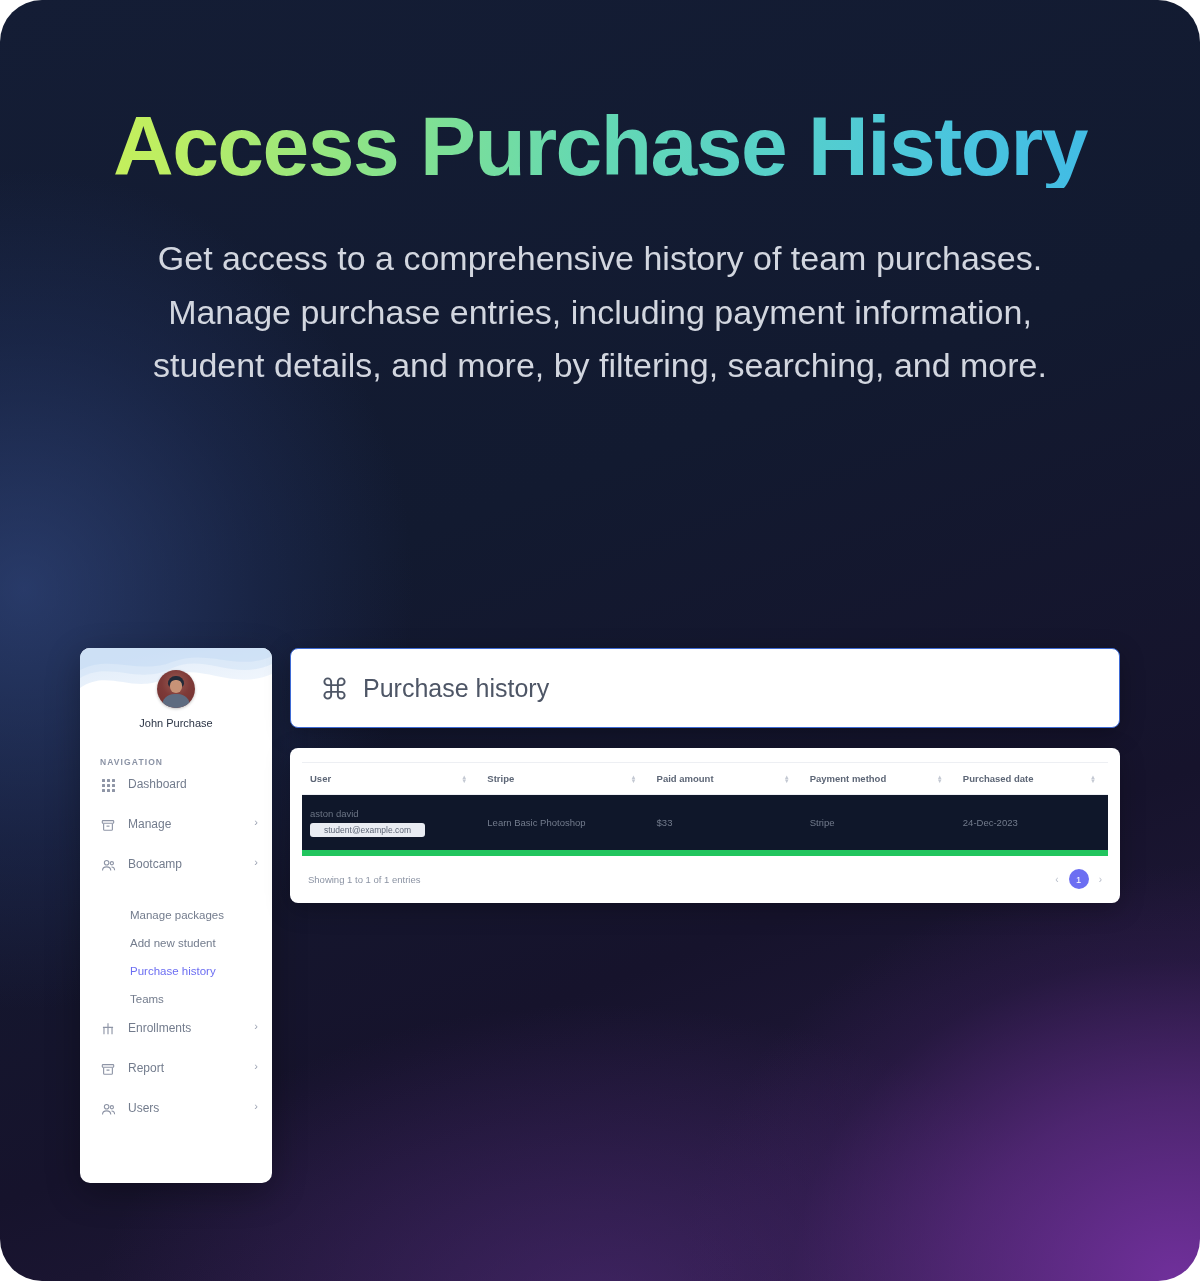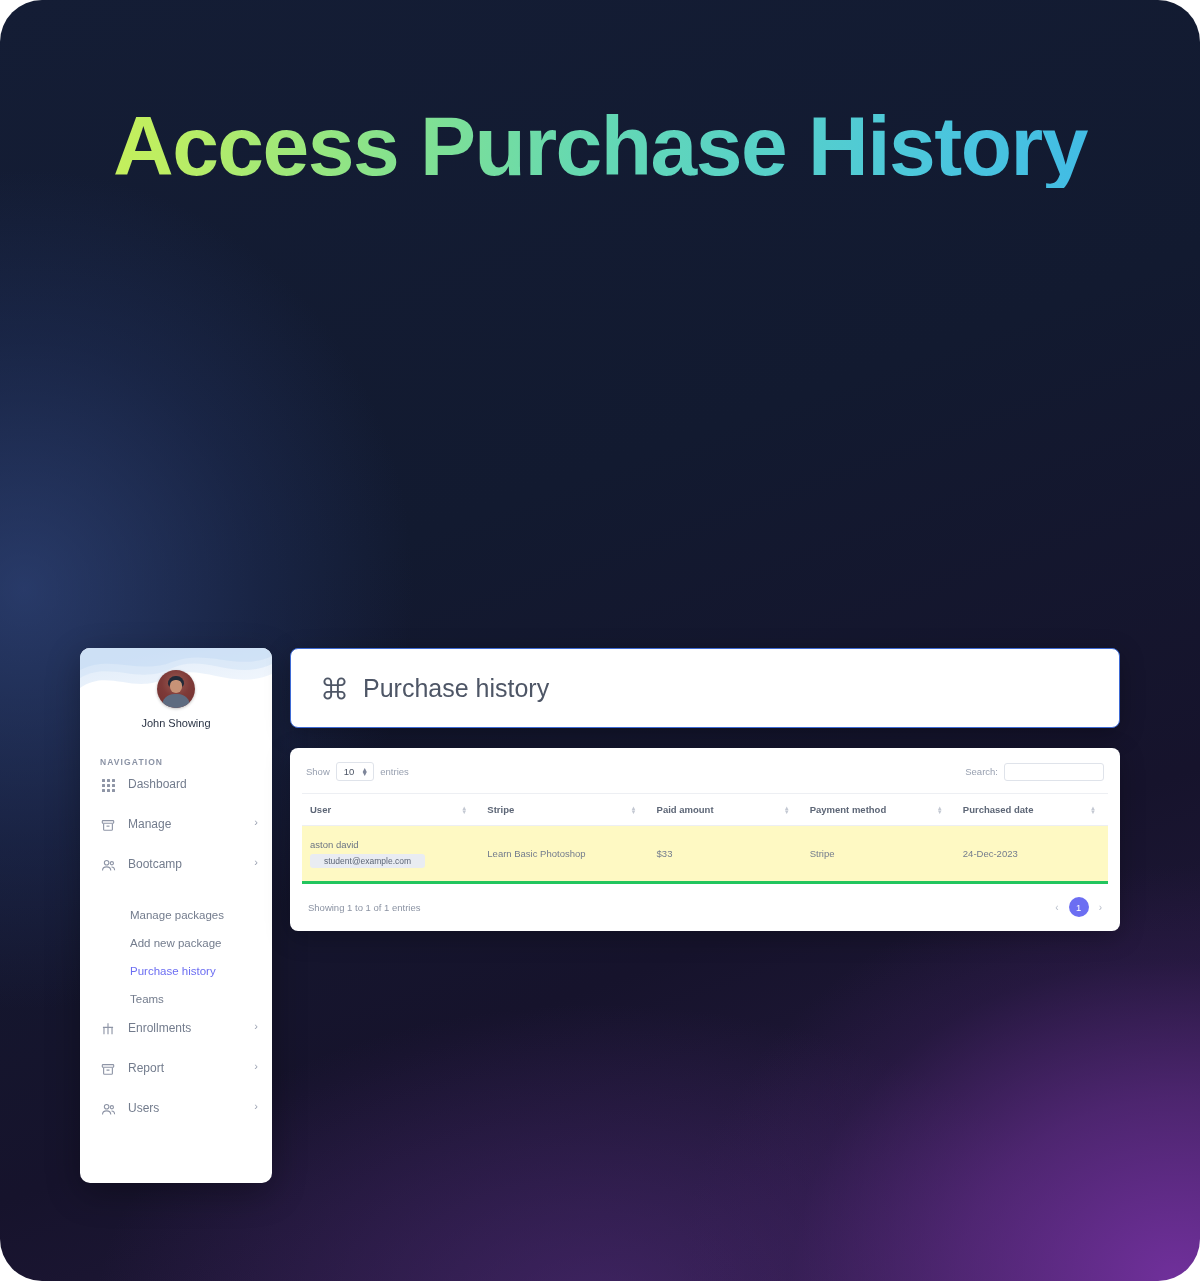--- a/index.html
+++ b/index.html
@@ -274,22 +274,22 @@
     display: flex;
     flex-direction: column;
     line-height: 4px;
     font-size: 6px;
     color: #c3c8d2;
   }
   table.dt tbody td {
     font-size: 9.5px;
     color: #737c8d;
     padding: 13px 8px;
-    background: #fef9c3;
-    border-bottom: 3px solid #22c55e;
+    background: #0f172a;
+    border-bottom: 6px solid #22c55e;
   }
   .cell-user-name { color: #6b7484; font-size: 9.5px; margin-bottom: 4px; }
   .cell-user-email {
     display: inline-block;
     background: #e9ecf2;
     color: #5c6575;
     font-size: 8.5px;
     padding: 2px 14px;
     border-radius: 3px;
   }
@@ -313,20 +313,21 @@
     cursor: pointer;
   }
 </style>
 </head>
 <body>
 
 <div id="page">
 
   <div class="hero">
     <h1 class="hero-title">Access Purchase History</h1>
+    <p class="hero-sub">Get access to a comprehensive history of team purchases. Manage purchase entries, including payment information, student details, and more, by filtering, searching, and more.</p>
   </div>
 
   <div class="app">
 
     <aside class="sidebar">
 
       <div class="sidebar-wave">
         <svg width="192" height="64" viewBox="0 0 192 64" preserveAspectRatio="none">
           <defs>
             <linearGradient id="wv" x1="0" y1="0" x2="1" y2="1">
@@ -337,21 +338,21 @@
           <path d="M0,0 L192,0 L192,26 C150,44 120,12 86,30 C54,47 28,20 0,40 Z" fill="url(#wv)" opacity="0.95"></path>
           <path d="M0,0 L192,0 L192,16 C154,34 124,4 90,21 C58,37 30,12 0,30 Z" fill="#cfe1f6" opacity="0.55"></path>
           <path d="M0,0 L192,0 L192,8 C158,24 128,0 92,14 C60,27 30,6 0,22 Z" fill="#bdd6f2" opacity="0.40"></path>
         </svg>
       </div>
 
       <div class="profile">
         <div class="avatar">
             <span class="shirt"></span>
           </div>
-        <div class="profile-name">John Showing</div>
+        <div class="profile-name">John Purchase</div>
       </div>
 
       <div class="nav-label">NAVIGATION</div>
 
       <nav class="nav">
 
         <div class="nav-item">
           <span class="ico">
             <svg width="13" height="13" viewBox="0 0 13 13" fill="currentColor">
               <rect x="0" y="0" width="3" height="3" rx="0.5"></rect>
@@ -390,21 +391,21 @@
               <path d="M11.2 9.6 c2 0.1 3.3 1.5 3.3 3.4"></path>
             </svg>
           </span>
           <span class="txt">Bootcamp</span>
           <span class="chev">›</span>
         </div>
 
 
         <div style="padding:4px 0 8px;">
           <a class="subnav-item">Manage packages</a>
-          <a class="subnav-item">Add new package</a>
+          <a class="subnav-item">Add new student</a>
           <a class="subnav-item active">Purchase history</a>
           <a class="subnav-item">Teams</a>
         </div>
 
         <div class="nav-item">
           <span class="ico">
             <svg width="14" height="14" viewBox="0 0 16 16" fill="none" stroke="currentColor" stroke-width="1.3">
               <path d="M8 1.4 V14"></path>
               <path d="M2.2 6.2 h11.6"></path>
               <path d="M3.4 6.2 V14 M12.6 6.2 V14"></path>
@@ -448,40 +449,20 @@
         <span class="hdr-icon">
           <svg width="27" height="27" viewBox="0 0 24 24" fill="none" stroke="currentColor" stroke-width="1.7" stroke-linecap="round" stroke-linejoin="round">
             <path d="M18 3a3 3 0 0 0-3 3v12a3 3 0 1 0 3-3H6a3 3 0 1 0 3 3V6a3 3 0 1 0-3 3h12a3 3 0 0 0 0-6z"></path>
           </svg>
         </span>
         <span class="panel-title">Purchase history</span>
       </div>
 
       <div class="card">
 
-        <div class="table-top">
-
-          <div class="length-ctl">
-            <span>Show</span>
-            <span class="length-select">
-              <span>10</span>
-              <span class="spin">
-                  <span>▲</span>
-                  <span>▼</span>
-                </span>
-            </span>
-            <span>entries</span>
-          </div>
-
-          <div class="search-ctl">
-            <span>Search:</span>
-            <input class="search-input" type="text" placeholder="" style="">
-          </div>
-
-        </div>
 
         <table class="dt">
           <thead>
             <tr>
               <th style="width:22%">
                 <span>User</span>
                 <span class="sort">
                     <span>▲</span>
                     <span>▼</span>
                   </span>

